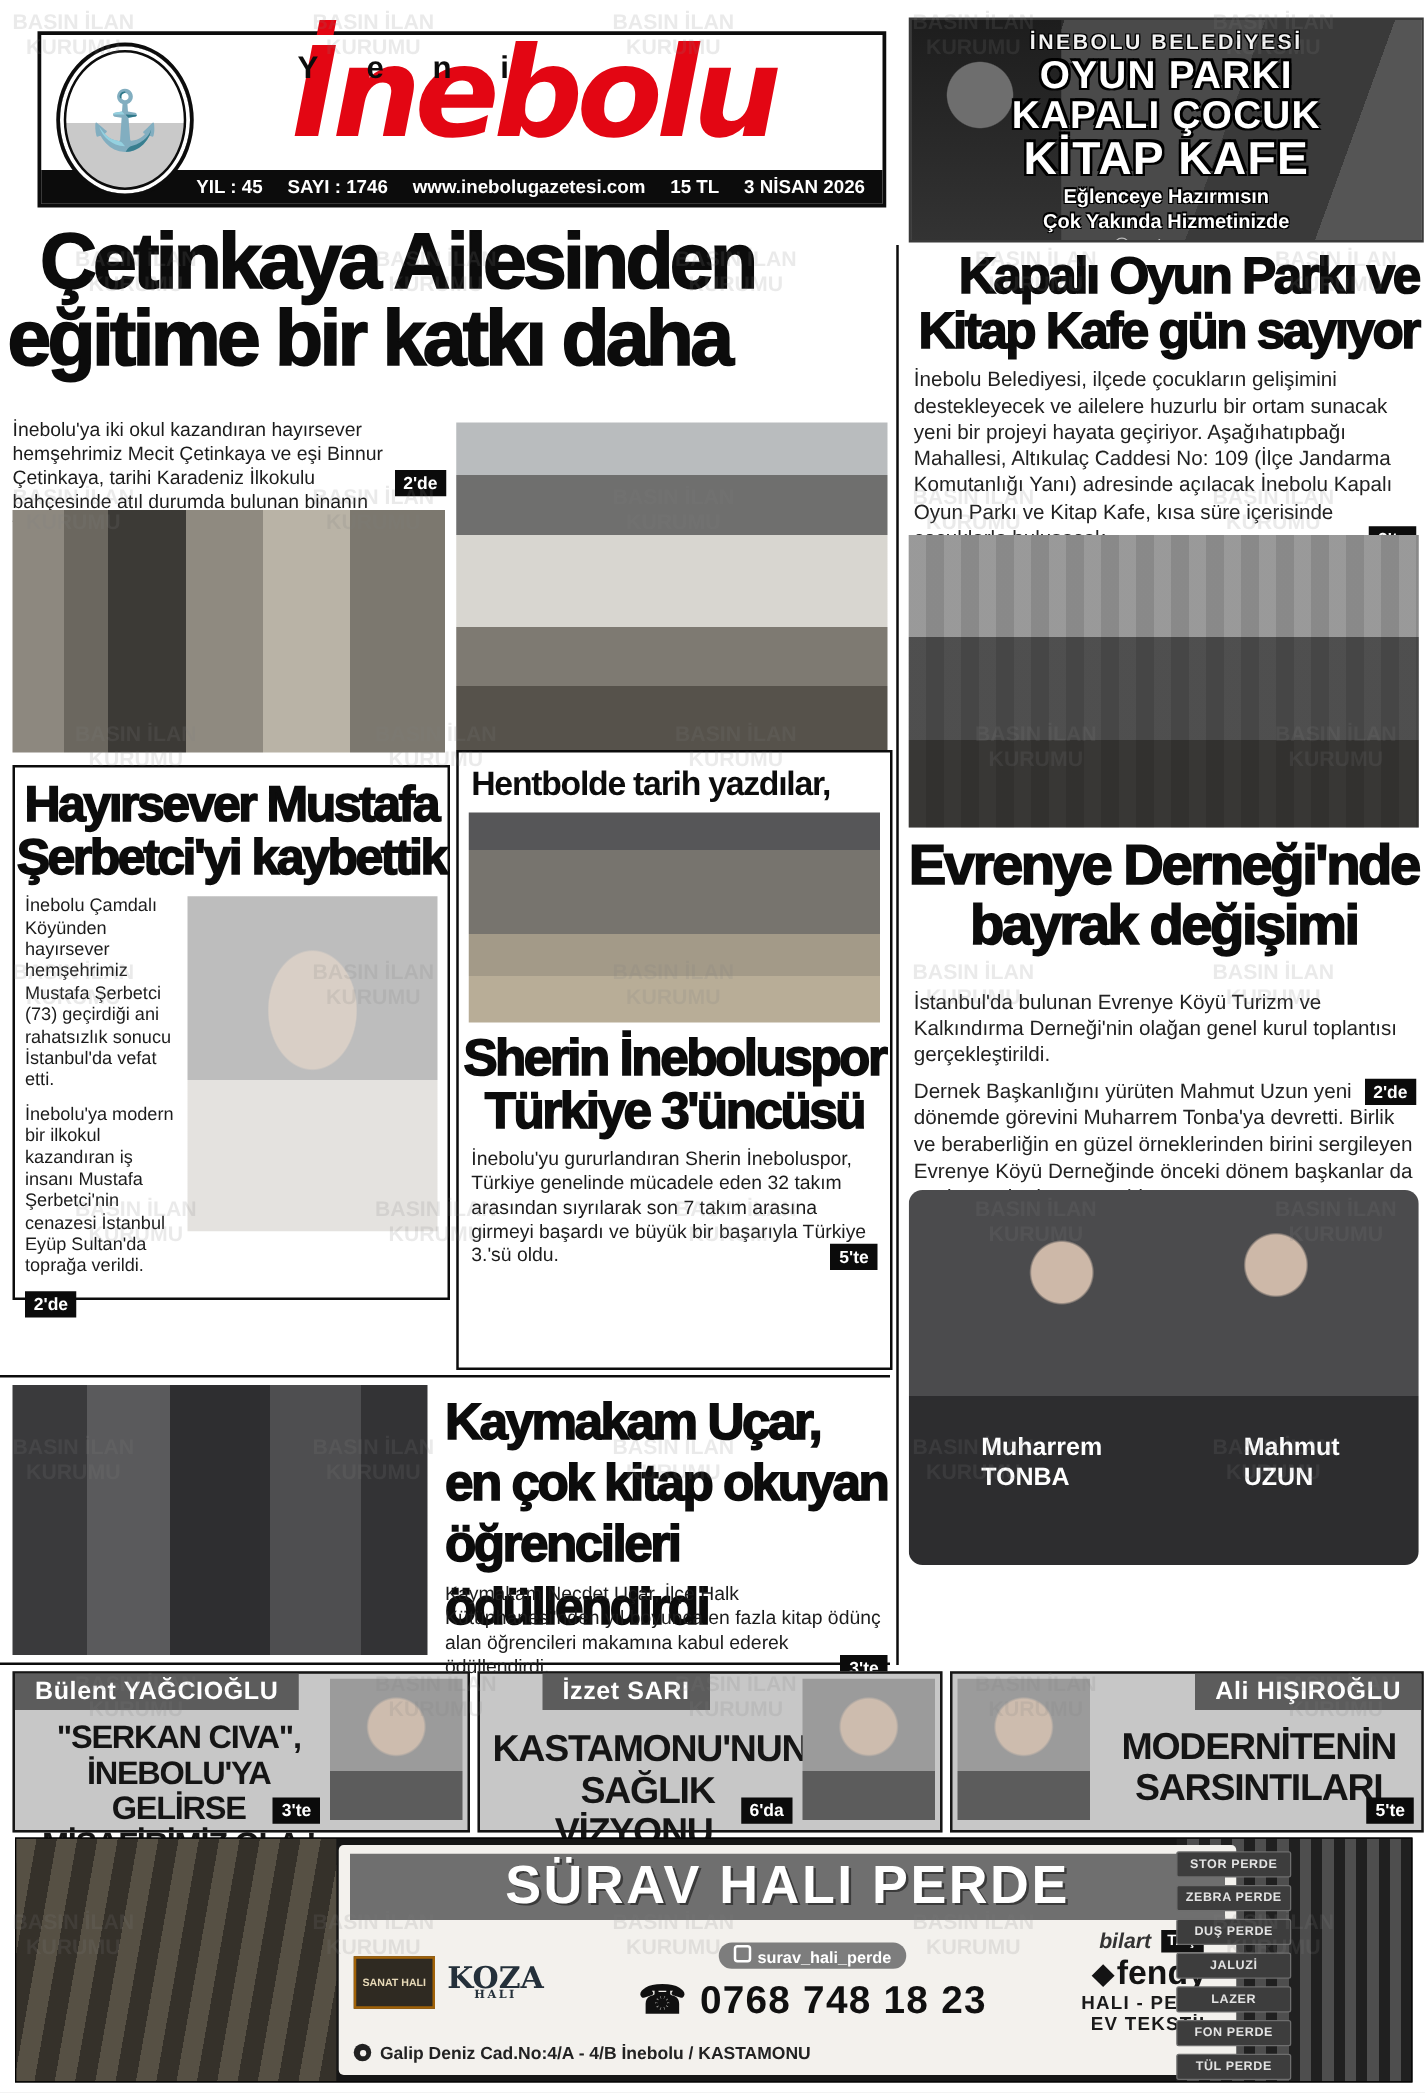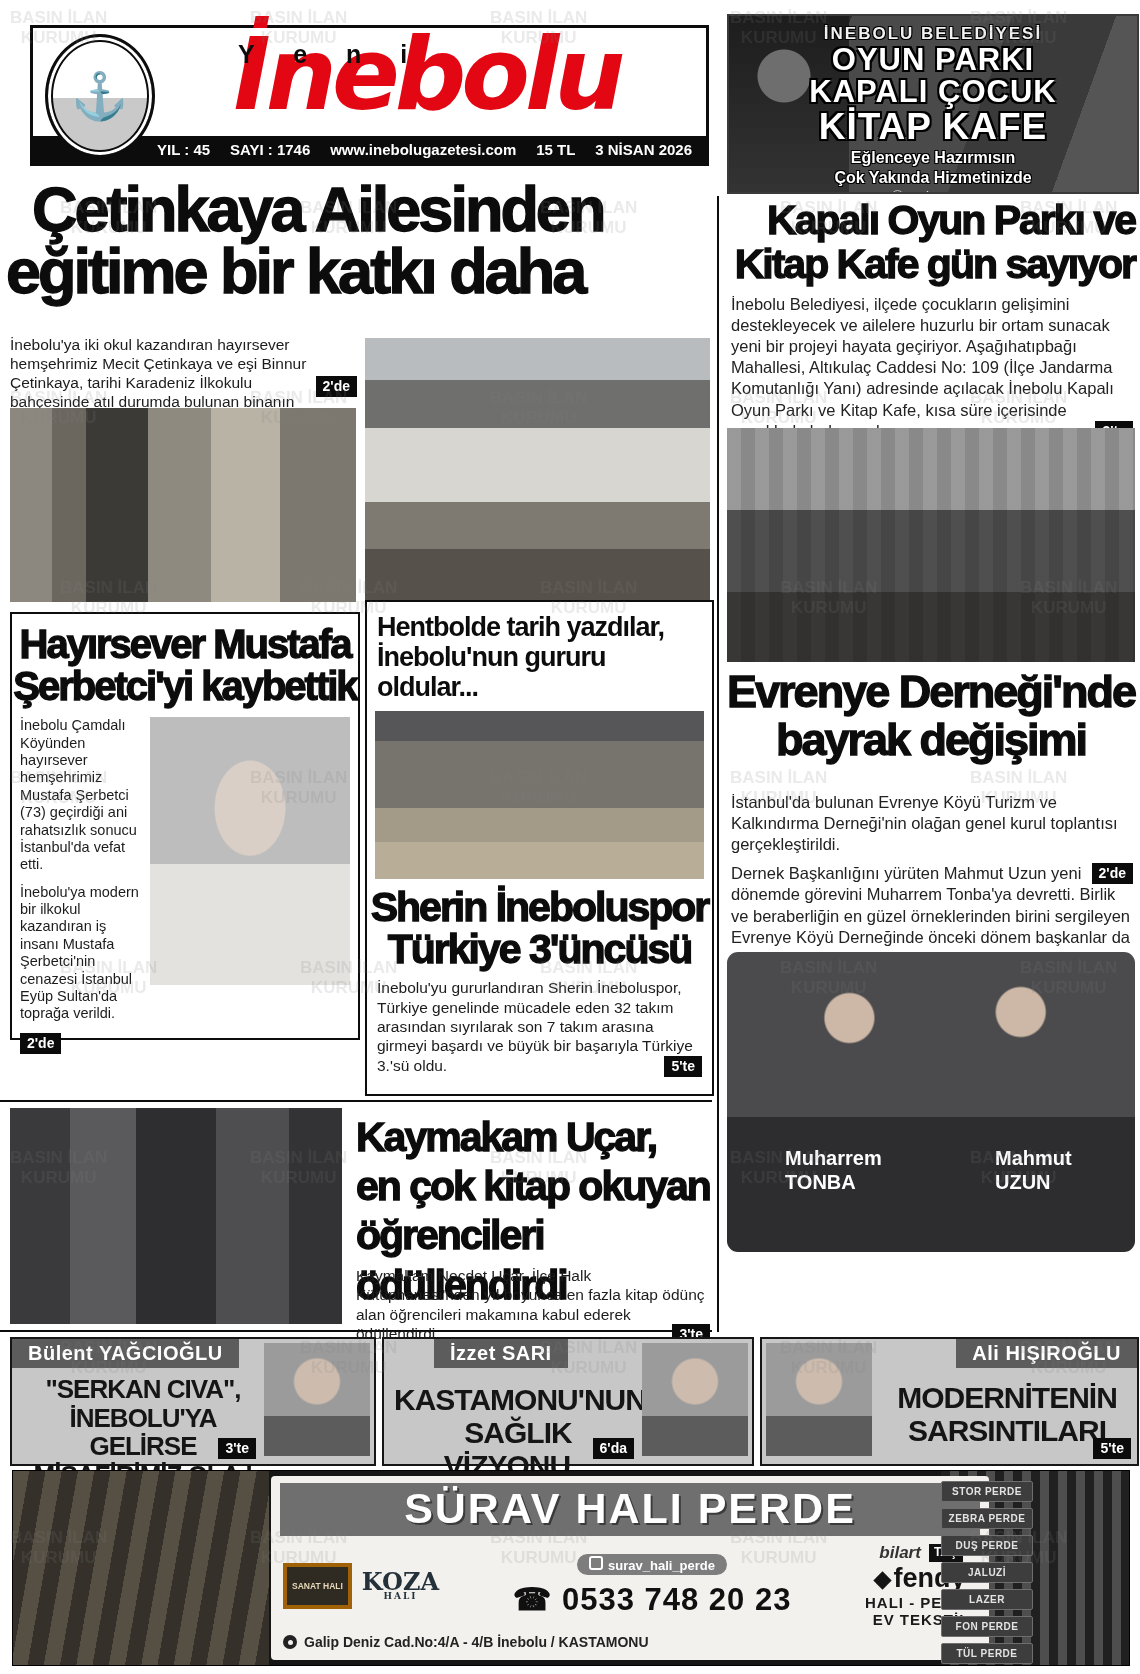--- a/index.html
+++ b/index.html
@@ -109,21 +109,21 @@
   .bottom-ad{position:absolute;left:12px;top:1470px;width:1116px;height:194px;background:#161616;overflow:hidden;border:1px solid #000;}
   .ba-carpet{position:absolute;left:0;top:0;width:256px;height:100%;
      background:repeating-linear-gradient(100deg,#565044 0 16px,#35312a 16px 32px),linear-gradient(180deg,#222 0 10%,transparent 10%);}
   .ba-curtain{position:absolute;right:0;top:0;width:188px;height:100%;
      background:repeating-linear-gradient(90deg,#202020 0 9px,#4e4e4e 9px 18px),linear-gradient(200deg,#000 0 28%,transparent 28%);}
   .ba-panel{position:absolute;left:258px;top:5px;width:718px;height:184px;background:#f3f1ed;border-radius:4px;}
   .ba-titlebar{margin:7px 9px 5px;background:#6f6f6f;color:#fff;text-align:center;font-size:43px;font-weight:bold;
      letter-spacing:2px;padding:1px 0 3px;text-shadow:2px 2px 0 #3b3b3b;}
   .ba-mid{display:flex;align-items:center;justify-content:space-between;padding:2px 12px 0;}
   .ba-logos{display:flex;align-items:center;gap:10px;}
-  .ba-logo1{background:#2f2a22;color:#e7d9b8;font-size:8.5px;font-weight:bold;text-align:center;padding:14px 5px;border:4px solid #a16207;}
+  .ba-logo1{background:#2f2a22;color:#e7d9b8;font-size:8.5px;font-weight:bold;text-align:center;padding:14px 5px;border:2px solid #a16207;}
   .ba-logo2{font-family:"DejaVu Serif",serif;font-weight:bold;font-size:24px;color:#24303a;text-align:center;line-height:0.9;}
   .ba-logo2 small{display:block;font-size:9px;letter-spacing:2px;}
   .ba-center{text-align:center;}
   .ba-insta{display:inline-block;background:#7d7d7d;color:#fff;border-radius:12px;font-size:13px;font-weight:bold;padding:2px 12px;}
   .ba-insta .cam{display:inline-block;width:10px;height:10px;border:2px solid #fff;border-radius:3px;margin-right:5px;}
   .ba-phone{font-size:31px;font-weight:bold;color:#101010;margin-top:6px;letter-spacing:1px;}
   .ba-brands{text-align:center;line-height:1.15;}
   .ba-brandrow{display:flex;align-items:center;justify-content:center;gap:8px;}
   .ba-bilart{font-style:italic;font-weight:bold;font-size:17px;color:#333;}
   .ba-tac{background:#101010;color:#fff;font-weight:bold;font-size:12px;padding:2px 5px;}
@@ -224,21 +224,20 @@
         <p>İnebolu'ya modern bir ilkokul kazandıran iş insanı Mustafa Şerbetci'nin cenazesi İstanbul Eyüp Sultan'da toprağa verildi.</p>
         <span class="pgref">2'de</span>
       </div>
       <div class="photo photo-portrait" style="position:relative;"></div>
     </div>
   </div>
 
   <div class="hand">
     <div class="hand-kicker">
       <span>Hentbolde tarih yazdılar,</span><br>
-      <span>İnebolu'nun gururu oldular...</span>
     </div>
     <div class="photo photo-team" style="position:relative;"></div>
     <div class="hand-h hl stroke">
       <span>Sherin İneboluspor</span><br>
       <span>Türkiye 3'üncüsü</span>
     </div>
     <div class="hand-body">
       <span>İnebolu'yu gururlandıran Sherin İneboluspor, Türkiye genelinde mücadele eden 32 takım arasından sıyrılarak son 7 takım arasına girmeyi başardı ve büyük bir başarıyla Türkiye 3.'sü oldu.</span>
       <span class="pgref" style="float:right;">5'te</span>
     </div>
@@ -294,21 +293,21 @@
       <div class="ba-mid">
         <div class="ba-logos">
           <div class="ba-logo1">SANAT HALI</div>
           <div class="ba-logo2">
             <span>KOZA</span>
             <small>HALI</small>
           </div>
         </div>
         <div class="ba-center">
           <span class="ba-insta"><span class="cam"></span><span>surav_hali_perde</span></span>
-          <div class="ba-phone"><span>☎</span> <span>0533 748 20 23</span></div>
+          <div class="ba-phone"><span>☎</span> <span>0768 748 18 23</span></div>
         </div>
         <div class="ba-brands">
           <div class="ba-brandrow">
             <span class="ba-bilart">bilart</span>
             <span class="ba-tac">TAÇ</span>
           </div>
           <div class="ba-fendy">fendy</div>
           <div class="ba-cat">HALI - PERDE</div>
           <div class="ba-cat">EV TEKSTİL</div>
         </div>

